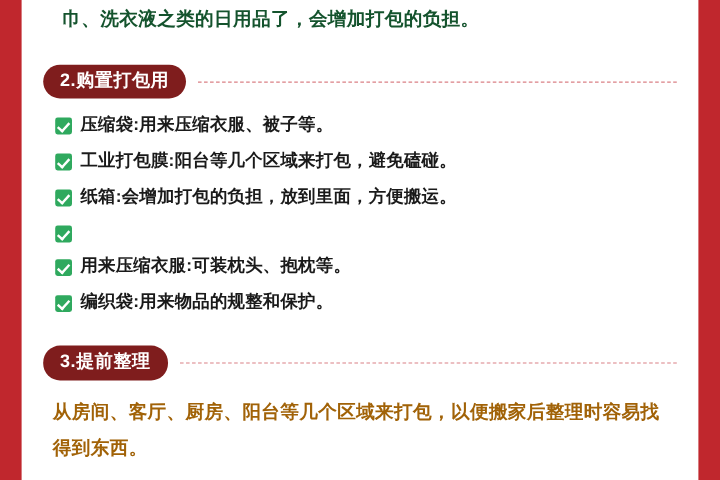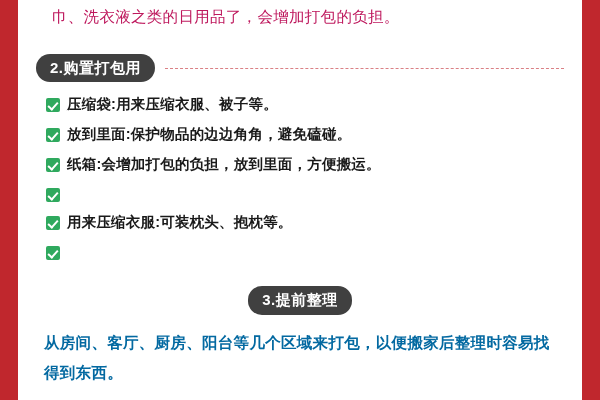--- a/index.html
+++ b/index.html
@@ -41,42 +41,41 @@
     width: 564px;
     height: 400px;
     box-sizing: border-box;
     padding: 0 18px;
   }
 
   
   .lead-para {
     font-size: 15.5px;
     line-height: 30px;
-    color: #be185d;
-    font-weight: 400;
+    color: #14532d;
+    font-weight: 700;
     letter-spacing: 0.3px;
     margin: 0;
     padding-top: 2px;
     padding-left: 16px;
   }
 
   
   .section-head {
     display: flex;
     align-items: center;
     margin-top: 22px;
     margin-bottom: 12px;
   }
   .section-head.second {
     margin-top: 26px;
-    flex-direction: column;
   }
   .head-pill {
     display: inline-block;
-    background: #404040;
+    background: #7f1d1d;
     color: #ffffff;
     font-size: 15px;
     font-weight: 700;
     letter-spacing: 0.5px;
     padding: 5px 14px 6px 14px;
     border-radius: 14px;
     white-space: nowrap;
     line-height: 1.15;
   }
   .head-rule {
@@ -124,21 +123,21 @@
     line-height: 20px;
     color: #1a1a1a;
     font-weight: 700;
     letter-spacing: 0.2px;
   }
 
   
   .closing {
     font-size: 15.5px;
     line-height: 30px;
-    color: #0369a1;
+    color: #a16207;
     font-weight: 700;
     letter-spacing: 0.3px;
     margin: 6px 0 0 0;
     padding-left: 8px;
   }
 </style>
 </head>
 <body>
 
 <div class="page">
@@ -155,35 +154,36 @@
       <span class="head-rule"></span>
     </div>
 
     <ul class="checklist">
       <li>
         <span class="check-icon"></span>
         <span class="item-text">压缩袋:用来压缩衣服、被子等。</span>
       </li>
       <li>
         <span class="check-icon"></span>
-        <span class="item-text">放到里面:保护物品的边边角角，避免磕碰。</span>
+        <span class="item-text">工业打包膜:阳台等几个区域来打包，避免磕碰。</span>
       </li>
       <li>
         <span class="check-icon"></span>
         <span class="item-text">纸箱:会增加打包的负担，放到里面，方便搬运。</span>
       </li>
       <li>
         <span class="check-icon"></span>
       </li>
       <li>
         <span class="check-icon"></span>
         <span class="item-text">用来压缩衣服:可装枕头、抱枕等。</span>
       </li>
       <li>
         <span class="check-icon"></span>
+        <span class="item-text">编织袋:用来物品的规整和保护。</span>
       </li>
     </ul>
 
     <div class="section-head second">
       <span class="head-pill">3.提前整理</span>
       <span class="head-rule"></span>
     </div>
 
     <p class="closing">从房间、客厅、厨房、阳台等几个区域来打包，以便搬家后整理时容易找得到东西。</p>
 

